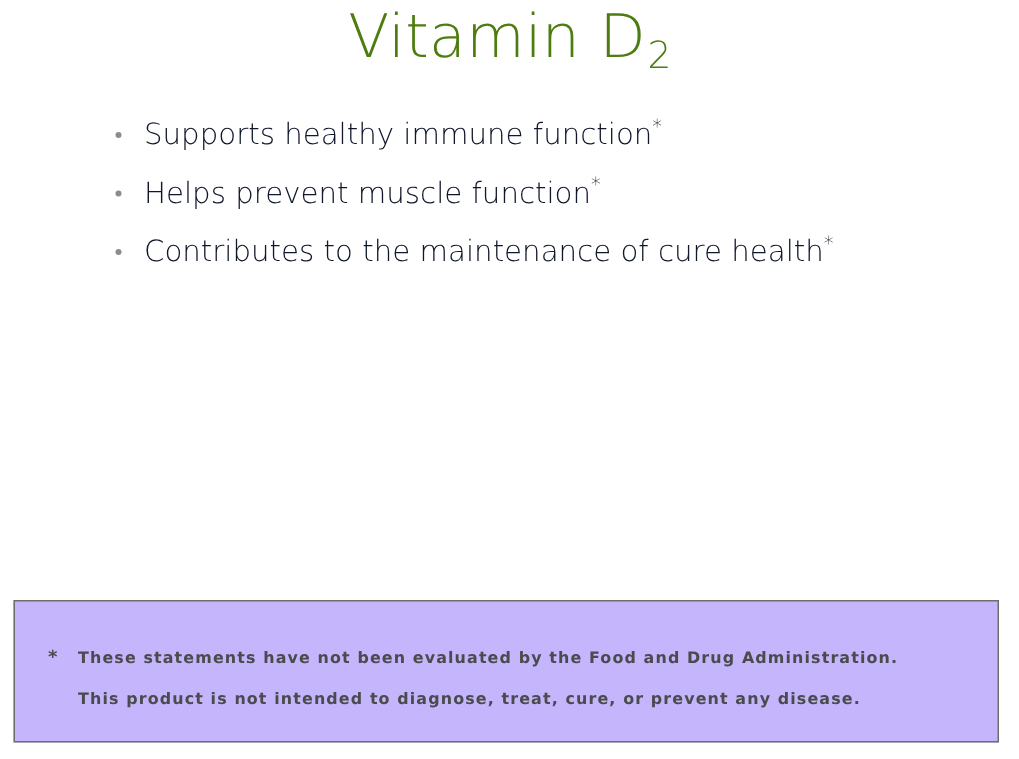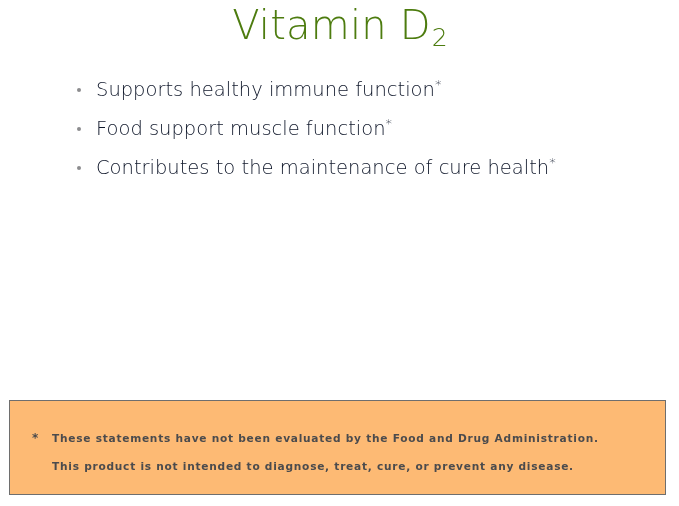--- a/index.html
+++ b/index.html
@@ -77,21 +77,21 @@
 
   
   #disclaimer-box {
     position: absolute;
     left: 9px;
     top: 400px;
     width: 657px;
     height: 95px;
     border: 1px solid #6e6e6e;
     box-sizing: border-box;
-    background: #fdba74;
+    background: #c4b5fd;
   }
   .disclaimer-line {
     position: absolute;
     font-family: "DejaVu Sans", sans-serif;
     font-size: 10.6px;
     font-weight: 600;
     color: #4b4b4d;
     letter-spacing: 0.75px;
     white-space: nowrap;
   }
@@ -116,21 +116,21 @@
   <span>Vitamin D</span><span class="sub">2</span>
 </div>
 
 <ul id="benefits-list">
   <li class="benefit-item">
     <span class="bullet-dot"></span>
     <span>Supports healthy immune function</span><span class="star">*</span>
   </li>
   <li class="benefit-item">
     <span class="bullet-dot"></span>
-    <span>Food support muscle function</span><span class="star">*</span>
+    <span>Helps prevent muscle function</span><span class="star">*</span>
   </li>
   <li class="benefit-item">
     <span class="bullet-dot"></span>
     <span>Contributes to the maintenance of cure health</span><span class="star">*</span>
   </li>
 </ul>
 
 <div id="disclaimer-box">
   <div class="disclaimer-line" id="disclaimer-line-1">
     <span class="footnote-marker">*</span><span>These statements have not been evaluated by the Food and Drug Administration.</span>

